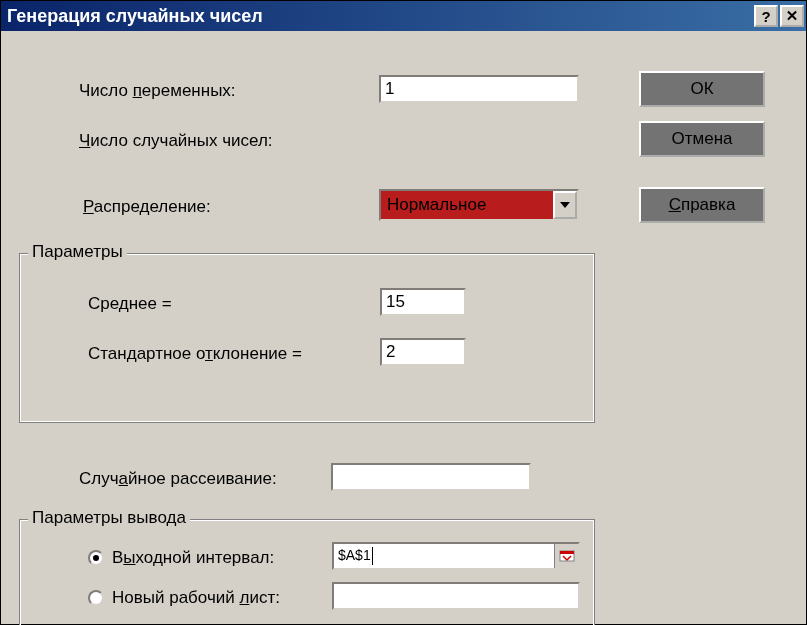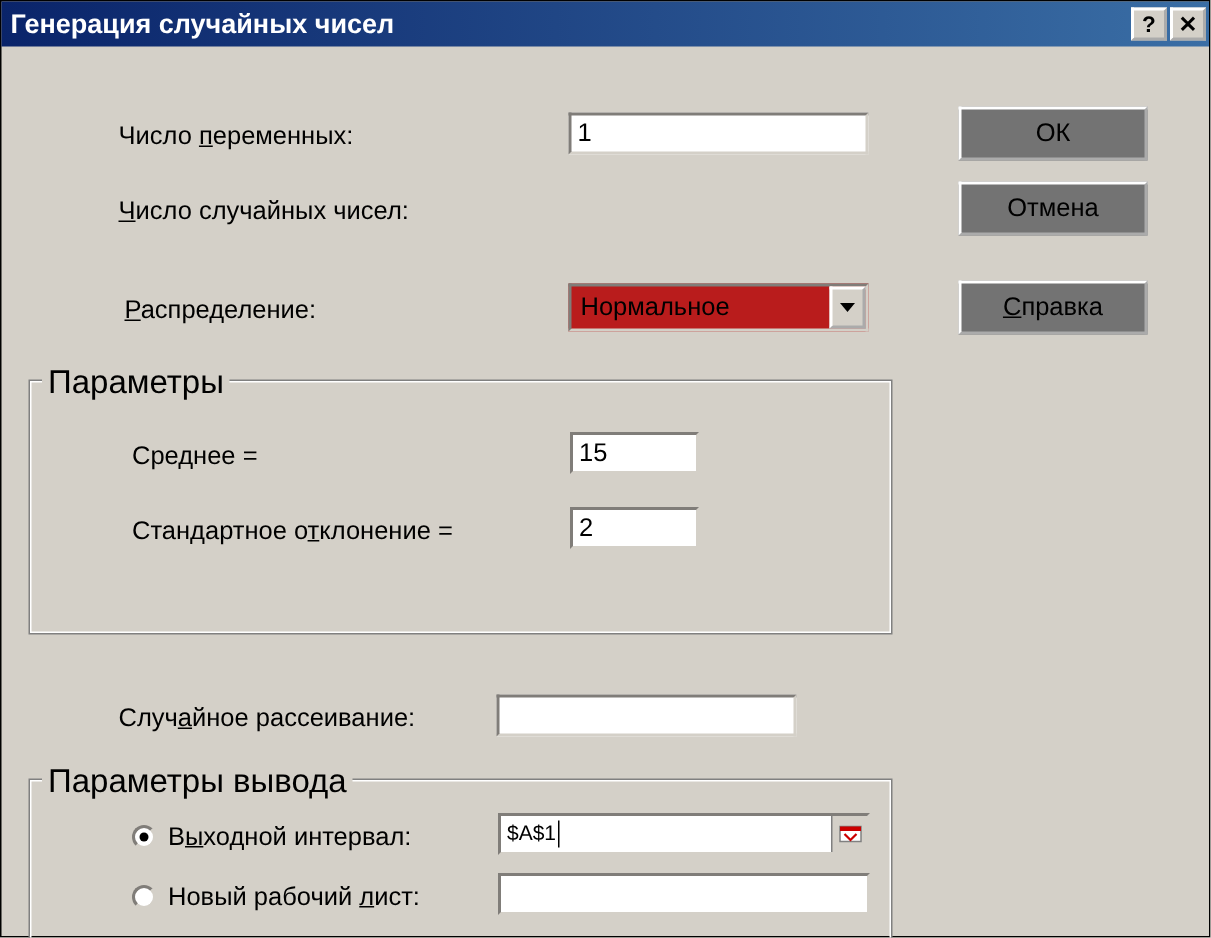--- a/index.html
+++ b/index.html
@@ -115,21 +115,21 @@
     position: absolute;
     border: 1px solid #808080;
     box-shadow: inset -1px -1px 0 #fff, inset 1px 1px 0 #fff;
   }
   .groupbox .glegend {
     position: absolute;
     top: -12px;
     left: 8px;
     background: #d4d0c8;
     padding: 0 4px;
-    font-size: 22px;
+    font-size: 17px;
   }
   .radio {
     width: 16px;
     height: 16px;
     border-radius: 50%;
     background: #fff;
     border: 2px inset #d4d0c8;
     margin-right: 8px;
     position: relative;
     display: inline-block;

